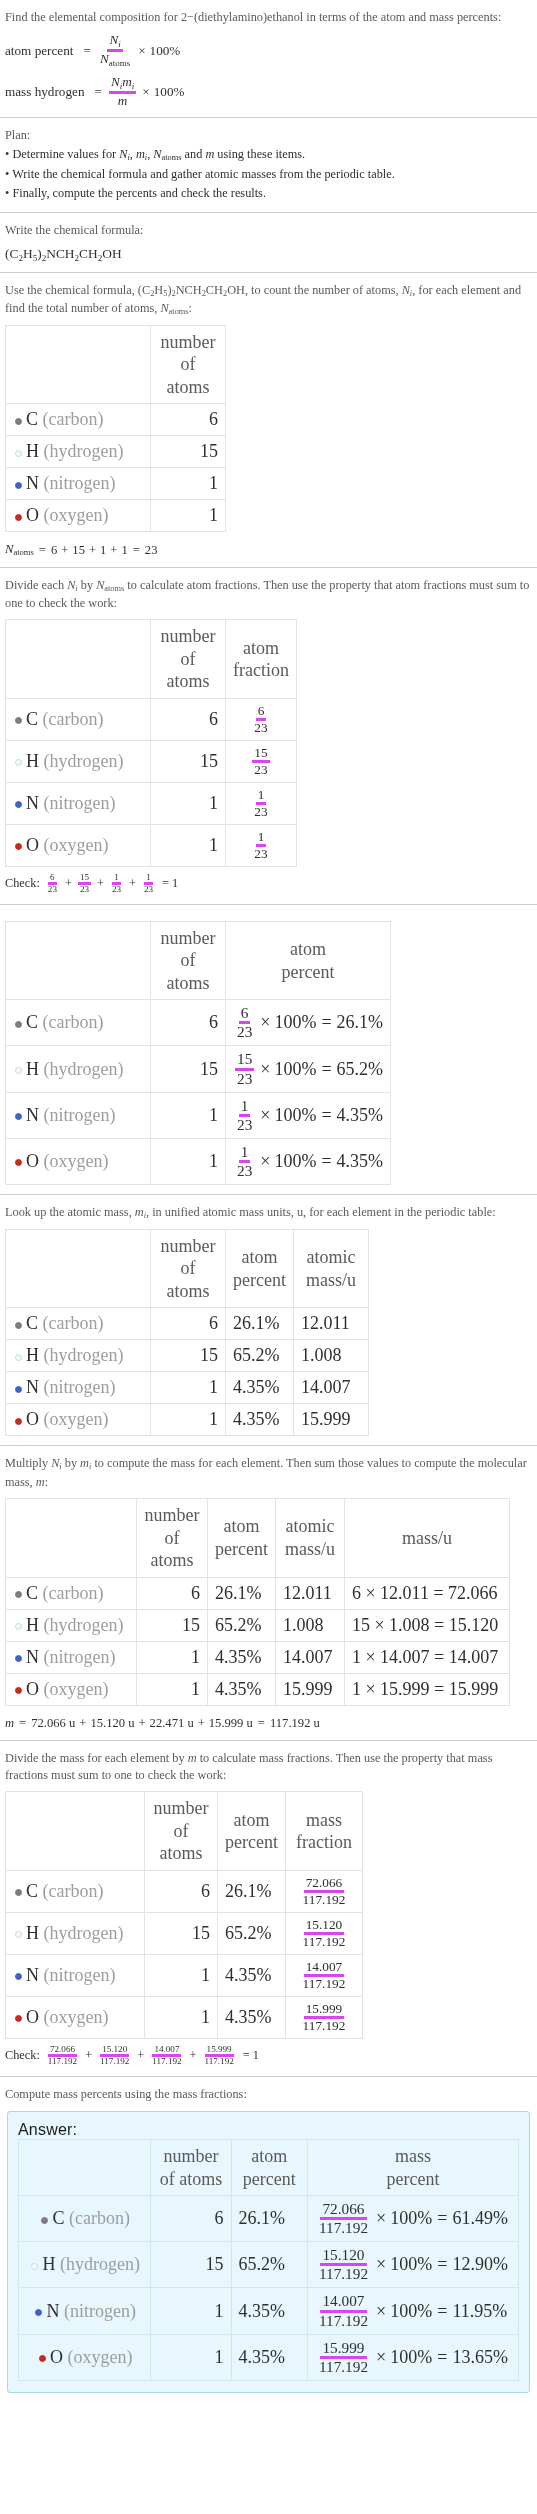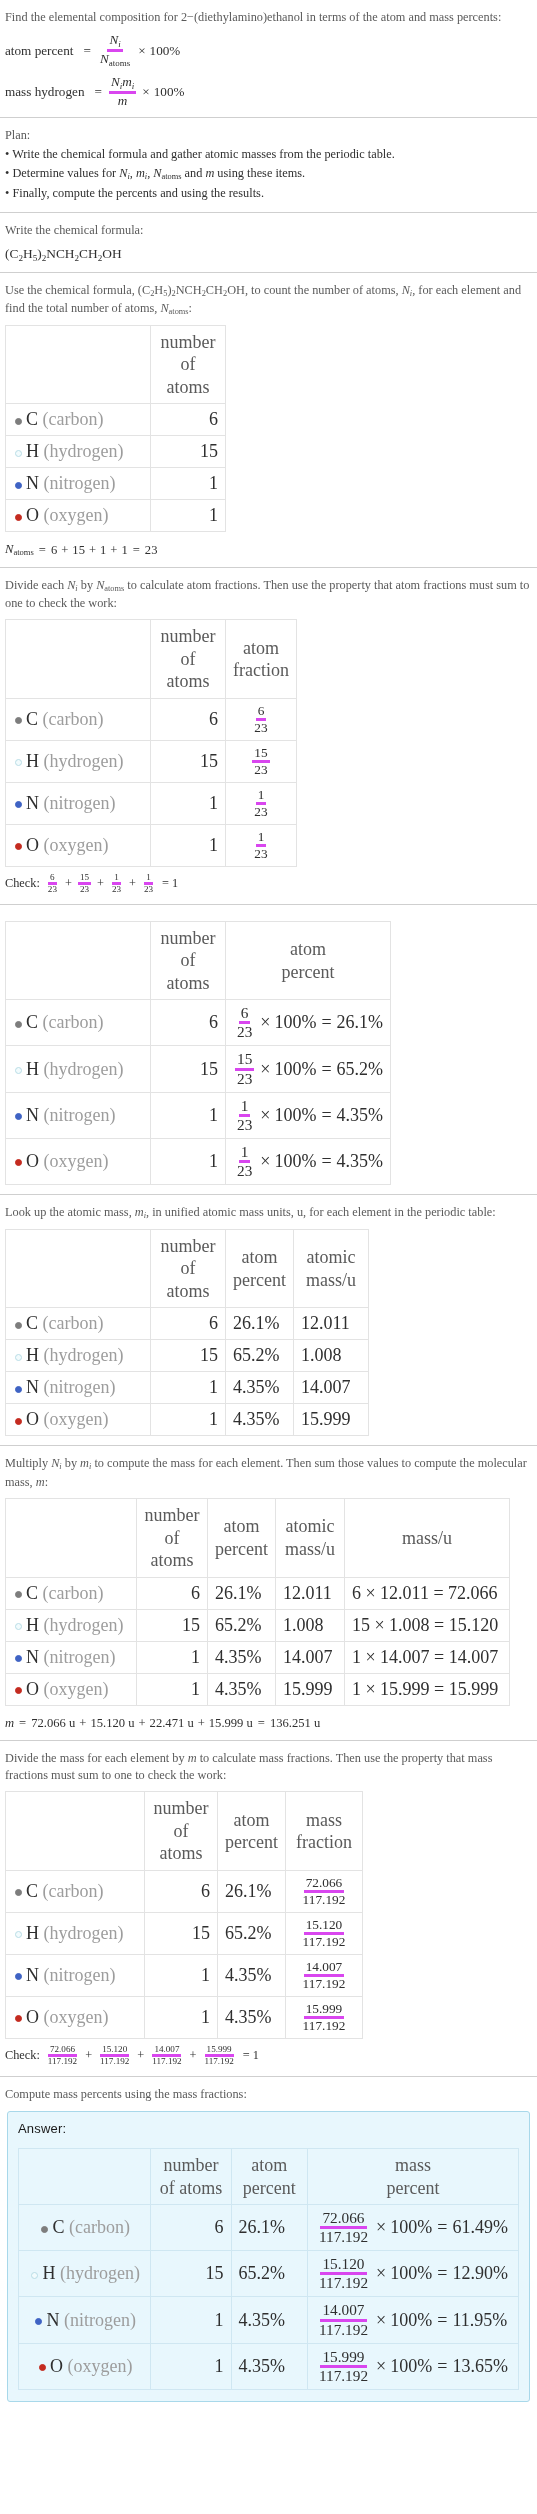--- a/index.html
+++ b/index.html
@@ -88,23 +88,23 @@
 
   .answerbox {
     border: 1px solid #a8d8ea;
     background: #e8f7fd;
     border-radius: 3px;
     margin: 8px 2px 6px 2px;
     padding: 9px 10px 11px 10px;
   }
   .answerbox .alabel {
     font-family: "Liberation Sans", "DejaVu Sans", sans-serif;
-    font-size: 13px;
+    font-size: 16px;
     color: #1a1a1a;
-    margin-bottom: 12px;
+    margin-bottom: 0;
     letter-spacing: 0.2px;
   }
   .answerbox table.ct { margin: 0 auto; }
   .answerbox table.ct td { border-color: #cfe7f2; }
   .cellflex { display: flex; align-items: center; justify-content: flex-start; white-space: nowrap; }
 </style>
 </head>
 <body>
 
 <div class="page">
@@ -133,23 +133,23 @@
       <span class="times">×</span>
       <span>100%</span>
     </div>
   </div>
 
   <div class="rule"></div>
 
   <div class="section">
     <div class="prose plan-label">Plan:</div>
     <div class="bullets">
+      <div>• Determine values for <i>N</i><span class="subi">i</span>, <i>m</i><span class="subi">i</span>, <i>N</i><span class="sub">atoms</span> and <i>m</i> using these items.</div>
       <div>• Write the chemical formula and gather atomic masses from the periodic table.</div>
-      <div>• Determine values for <i>N</i><span class="subi">i</span>, <i>m</i><span class="subi">i</span>, <i>N</i><span class="sub">atoms</span> and <i>m</i> using these items.</div>
-      <div>• Finally, compute the percents and using the results.</div>
+      <div>• Finally, compute the percents and check the results.</div>
     </div>
   </div>
 
   <div class="rule"></div>
 
   <div class="section">
     <div class="prose">Write the chemical formula:</div>
     <div class="formula-line" style="font-size:13.4px;">
       <span>(C<span class="sub">2</span>H<span class="sub">5</span>)<span class="sub">2</span>NCH<span class="sub">2</span>CH<span class="sub">2</span>OH</span>
     </div>
@@ -494,21 +494,21 @@
       <span><i>m</i></span>
       <span class="eqsign">=</span>
       <span>72.066 u</span>
         <span class="plus">+</span>
       <span>15.120 u</span>
         <span class="plus">+</span>
       <span>22.471 u</span>
         <span class="plus">+</span>
       <span>15.999 u</span>
       <span class="eqsign">=</span>
-      <span>136.251 u</span>
+      <span>117.192 u</span>
     </div>
   </div>
 
   <div class="rule"></div>
 
   <div class="section">
     <div class="prose">Divide the mass for each element by <i>m</i> to calculate mass fractions. Then use the property that mass fractions must sum to one to check the work:</div>
 
     <table class="ct">
       <thead>

